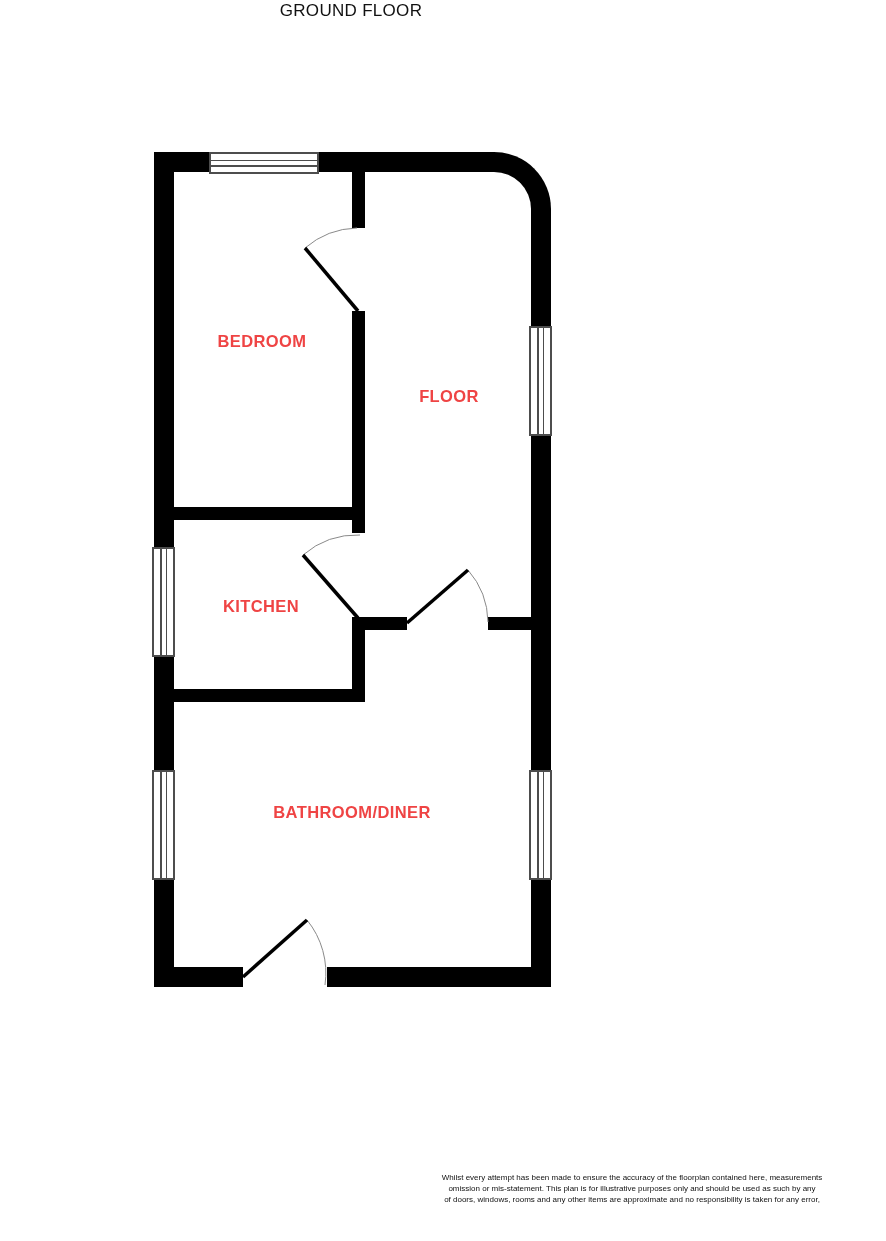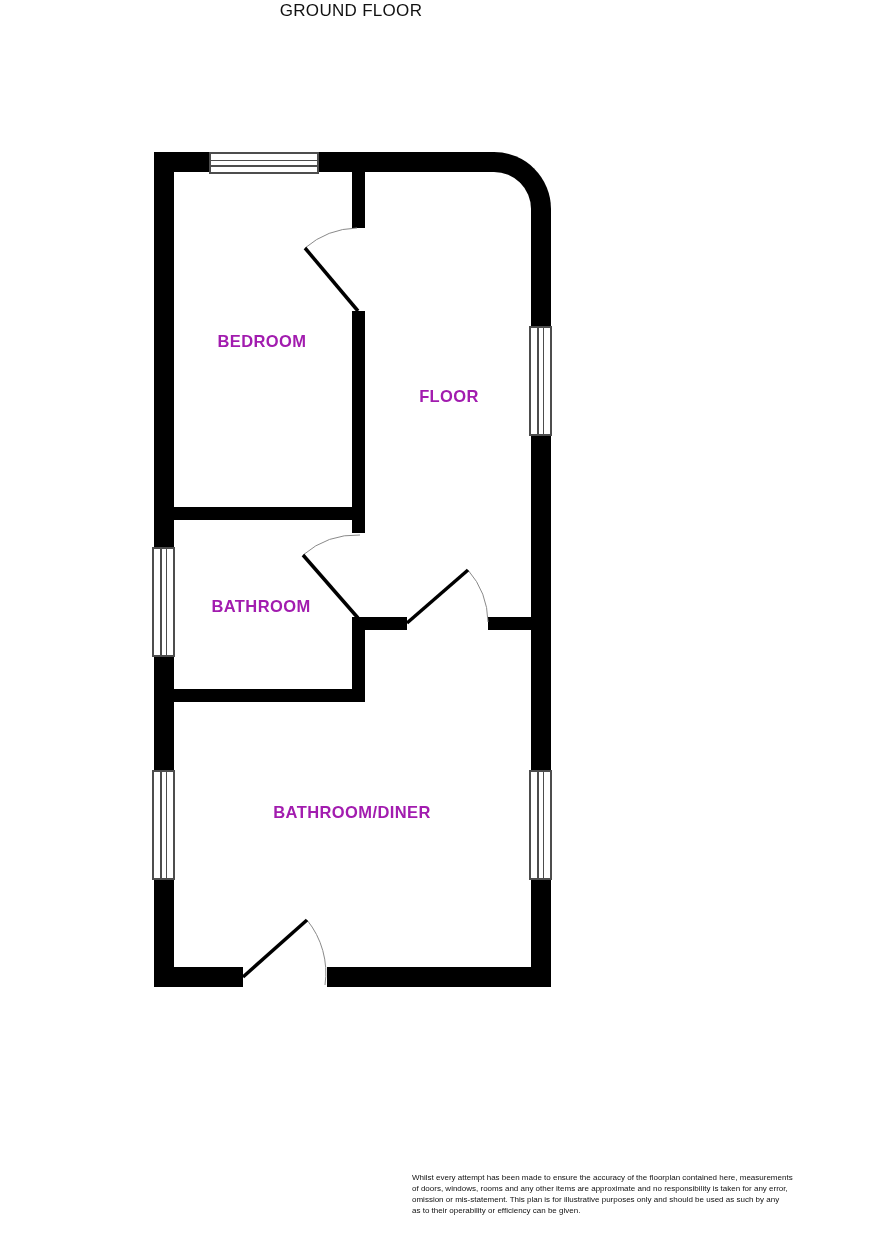--- a/index.html
+++ b/index.html
@@ -34,30 +34,30 @@
   .window.v::before{left:calc(50% - 3.5px);}
   .window.v::after{left:calc(50% + 2px);}
   .window.h::before,.window.h::after{
     content:"";position:absolute;left:0;right:0;height:1.5px;background:#4d4d4d;
   }
   .window.h::before{top:calc(50% - 3.5px);}
   .window.h::after{top:calc(50% + 2px);}
   .doors{position:absolute;left:0;top:0;z-index:4;}
   .room-label{
     position:absolute;transform:translate(-50%,-50%);
-    font-weight:700;font-size:16.5px;color:#a21caf;
+    font-weight:700;font-size:16.5px;color:#ef4444;
     letter-spacing:.4px;white-space:nowrap;z-index:5;
   }
   .lbl-bedroom{left:262px;top:341px;}
   .lbl-lounge{left:449px;top:396px;}
   .lbl-bathroom{left:261px;top:606px;}
   .lbl-kitchen{left:352px;top:812px;}
   .footer{
     position:absolute;left:412px;top:1173px;width:440px;
-    text-align:left;font-size:8px;line-height:10.9px;color:#111;z-index:5;
+    text-align:center;font-size:8px;line-height:10.9px;color:#111;z-index:5;
   }
   .footer div{white-space:nowrap;}
 </style>
 </head>
 <body>
 
 <div class="page">
 
   <div class="title">GROUND FLOOR</div>
 
@@ -88,23 +88,22 @@
     <path d="M 360 535 A 83 83 0 0 0 303 555" fill="none" stroke="#8a8a8a" stroke-width="1"></path>
     <line x1="358" y1="618" x2="303" y2="555" stroke="#000" stroke-width="3.5"></line>
     <path d="M 468 570 A 81 81 0 0 1 488 622" fill="none" stroke="#8a8a8a" stroke-width="1"></path>
     <line x1="407" y1="623" x2="468" y2="570" stroke="#000" stroke-width="3.5"></line>
     <path d="M 307 920 A 84 84 0 0 1 325 985" fill="none" stroke="#8a8a8a" stroke-width="1"></path>
     <line x1="243" y1="977" x2="307" y2="920" stroke="#000" stroke-width="3.5"></line>
   </svg>
 
   <div class="room-label lbl-bedroom">BEDROOM</div>
   <div class="room-label lbl-lounge">FLOOR</div>
-  <div class="room-label lbl-bathroom">BATHROOM</div>
+  <div class="room-label lbl-bathroom">KITCHEN</div>
   <div class="room-label lbl-kitchen">BATHROOM/DINER</div>
 
   <div class="footer">
     <div>Whilst every attempt has been made to ensure the accuracy of the floorplan contained here, measurements</div>
+    <div>omission or mis-statement. This plan is for illustrative purposes only and should be used as such by any</div>
     <div>of doors, windows, rooms and any other items are approximate and no responsibility is taken for any error,</div>
-    <div>omission or mis-statement. This plan is for illustrative purposes only and should be used as such by any</div>
-    <div>as to their operability or efficiency can be given.</div>
   </div>
 
 </div>
 
 </body></html>

